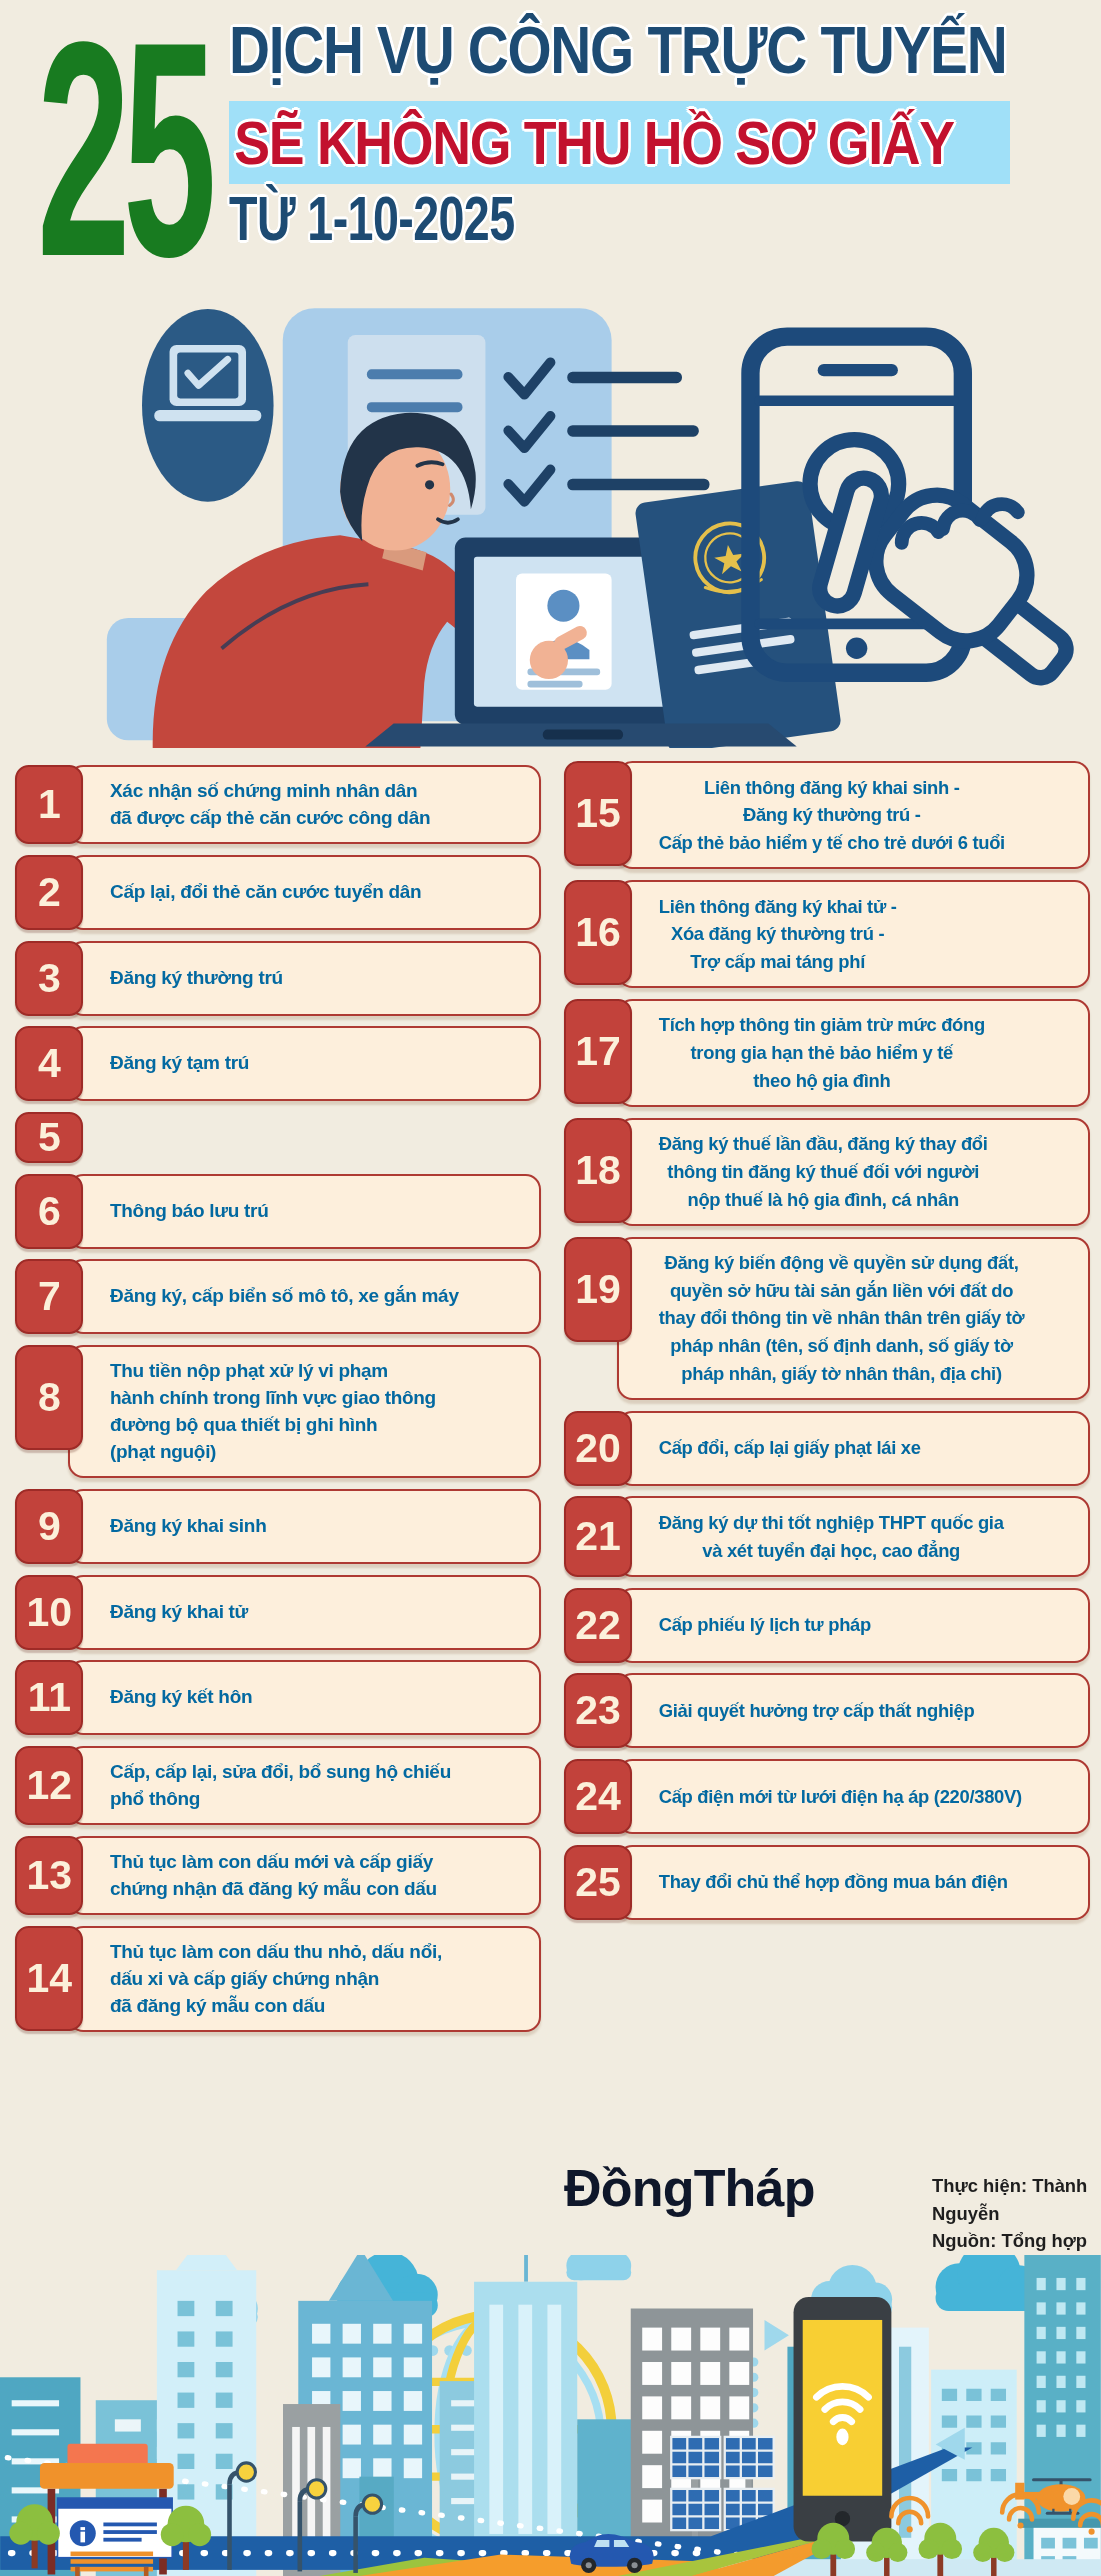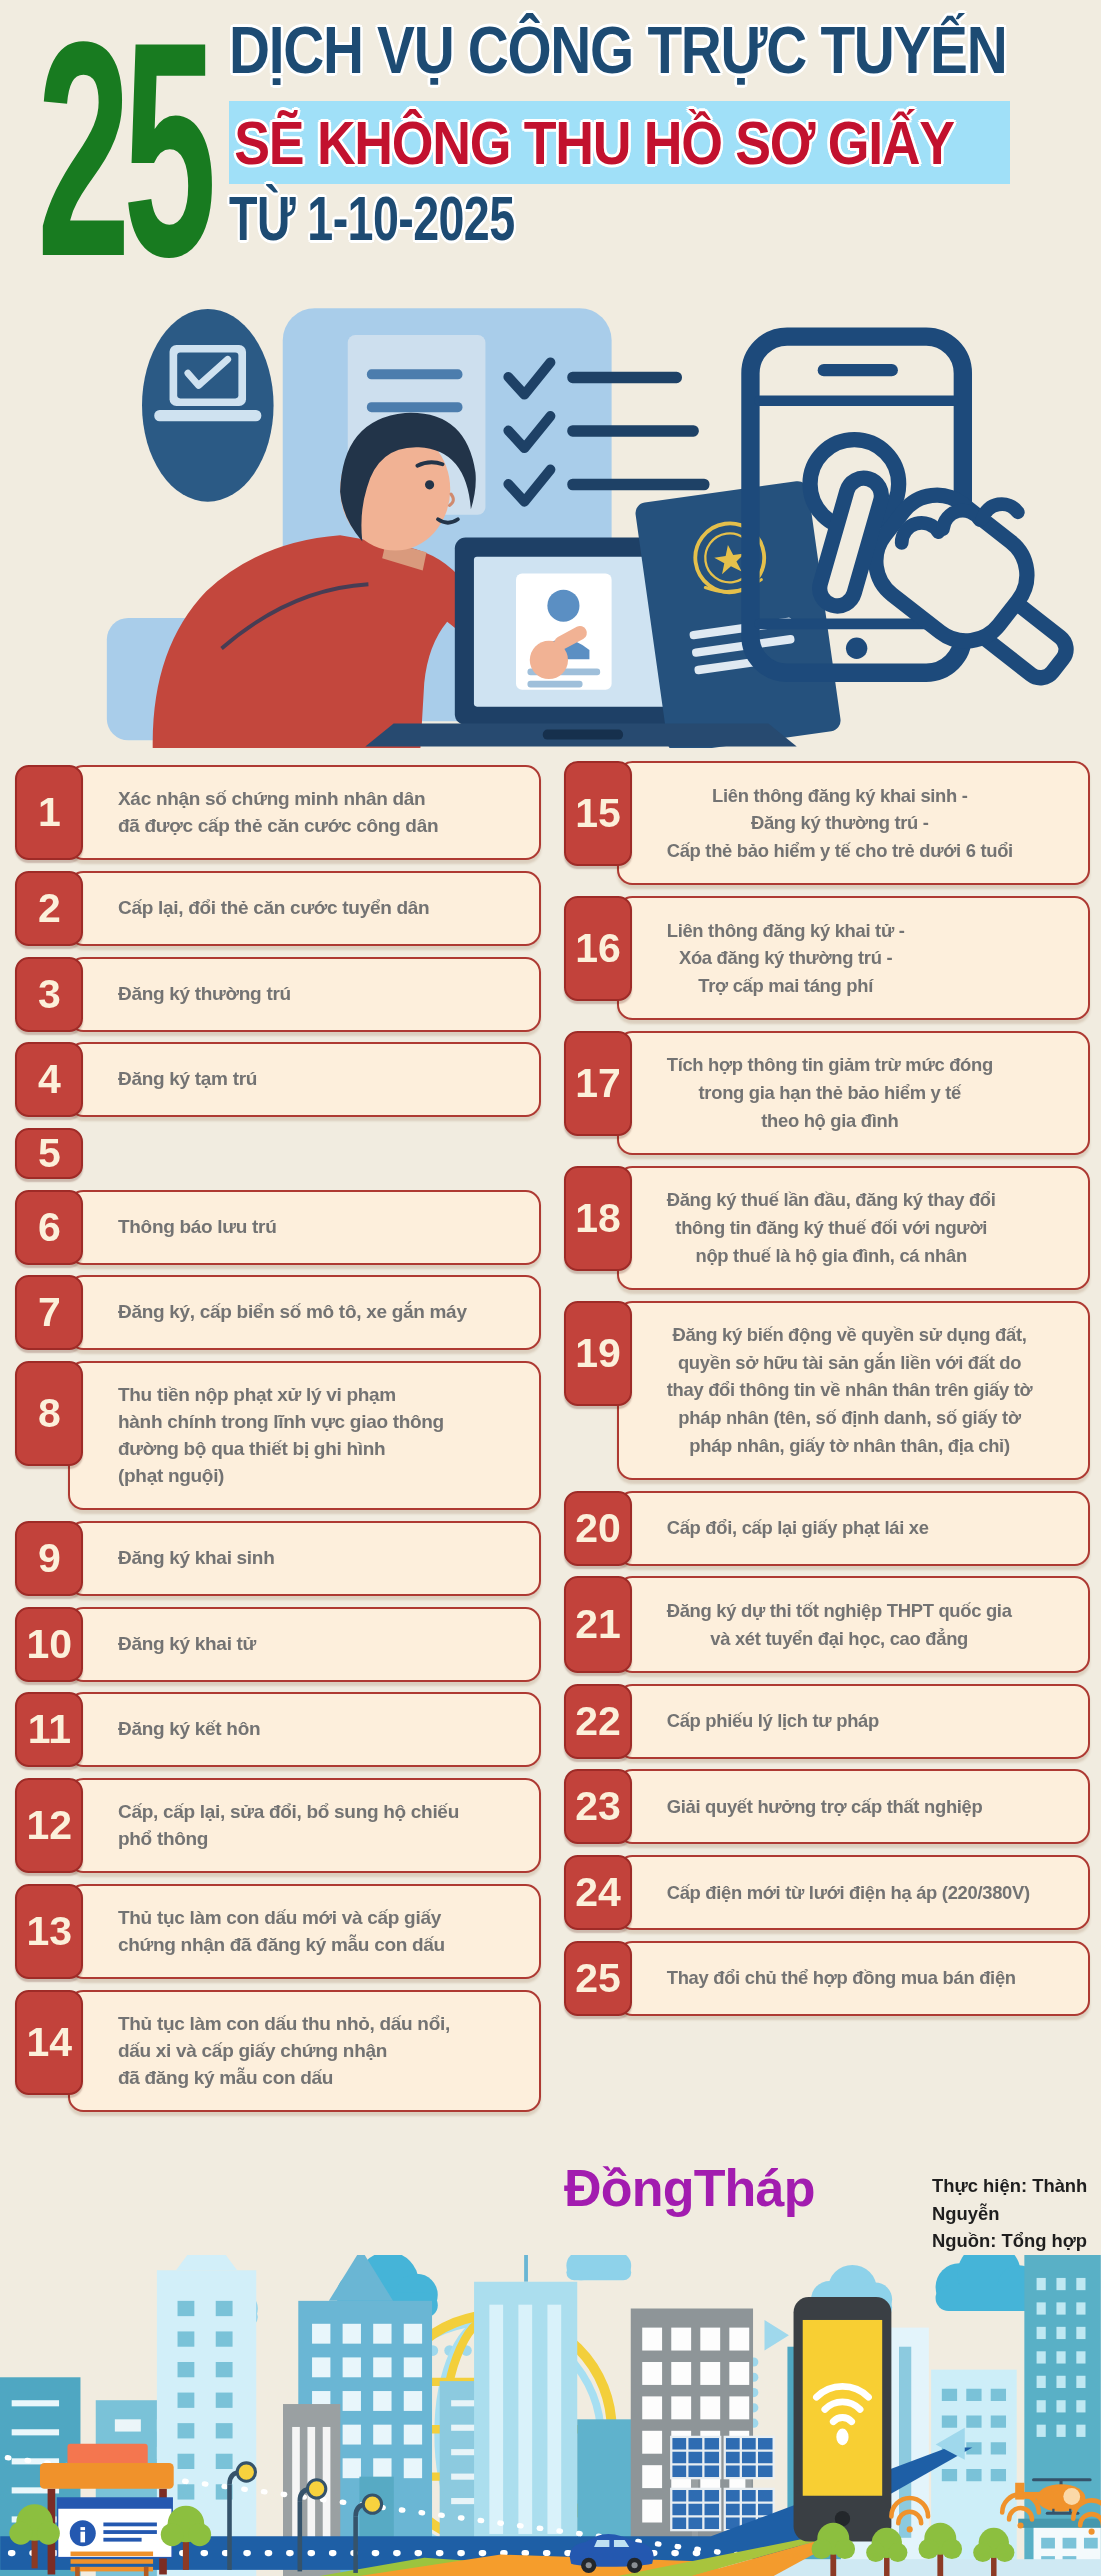--- a/index.html
+++ b/index.html
@@ -24,24 +24,24 @@
   .col{position:absolute;display:flex;flex-direction:column;gap:10.7px;}
   .col-left{left:15.3px;top:765px;width:526px;}
   .col-right{left:564px;top:761px;width:526px;}
   .item{display:flex;align-items:stretch;}
   .badge{flex:0 0 64px;max-height:101px;background:#c2423b;border:2.3px solid #9e2b27;border-radius:13.8px;
          display:flex;align-items:center;justify-content:center;z-index:2;
          box-shadow:0 2.3px 1.5px rgba(90,30,20,.25);color:#fcf0da;font-size:41px;font-weight:bold;}
   .box{flex:1;margin-left:-15.3px;background:#fdefdc;border:2.3px solid #ae3a33;border-radius:15.3px;
        min-height:75px;display:flex;align-items:center;padding:10.7px 10.7px 10.7px 40px;box-sizing:border-box;
        box-shadow:0 3.1px 2.3px rgba(120,80,40,.18);}
-  .txt{margin:8px;font-weight:bold;color:#737373;font-size:19px;line-height:1.42;letter-spacing:-0.3px;white-space:pre-line;}
+  .txt{margin:0;font-weight:bold;color:#0369a1;font-size:19px;line-height:1.42;letter-spacing:-0.3px;white-space:pre-line;}
   .col-right .txt{font-size:18.4px;line-height:1.5;text-align:center;}
   
-  .logo{position:absolute;left:564px;top:2162px;font-size:52px;font-weight:bold;color:#a21caf;
+  .logo{position:absolute;left:564px;top:2162px;font-size:52px;font-weight:bold;color:#0f172a;
         letter-spacing:-0.8px;line-height:1;}
   .credits{position:absolute;left:932px;top:2172px;font-size:18.4px;font-weight:bold;color:#1e1e1e;line-height:1.5;}
   .cityscape{position:absolute;left:0;top:2255px;}
 </style>
 </head>
 <body>
 
 <div class="page">
 
   <div>

